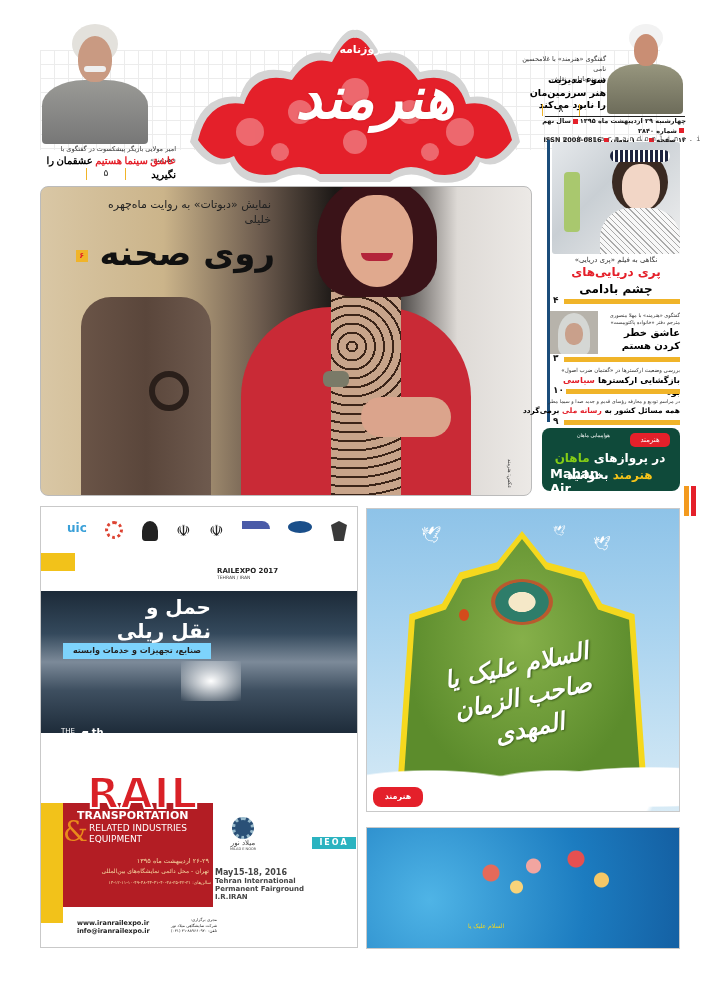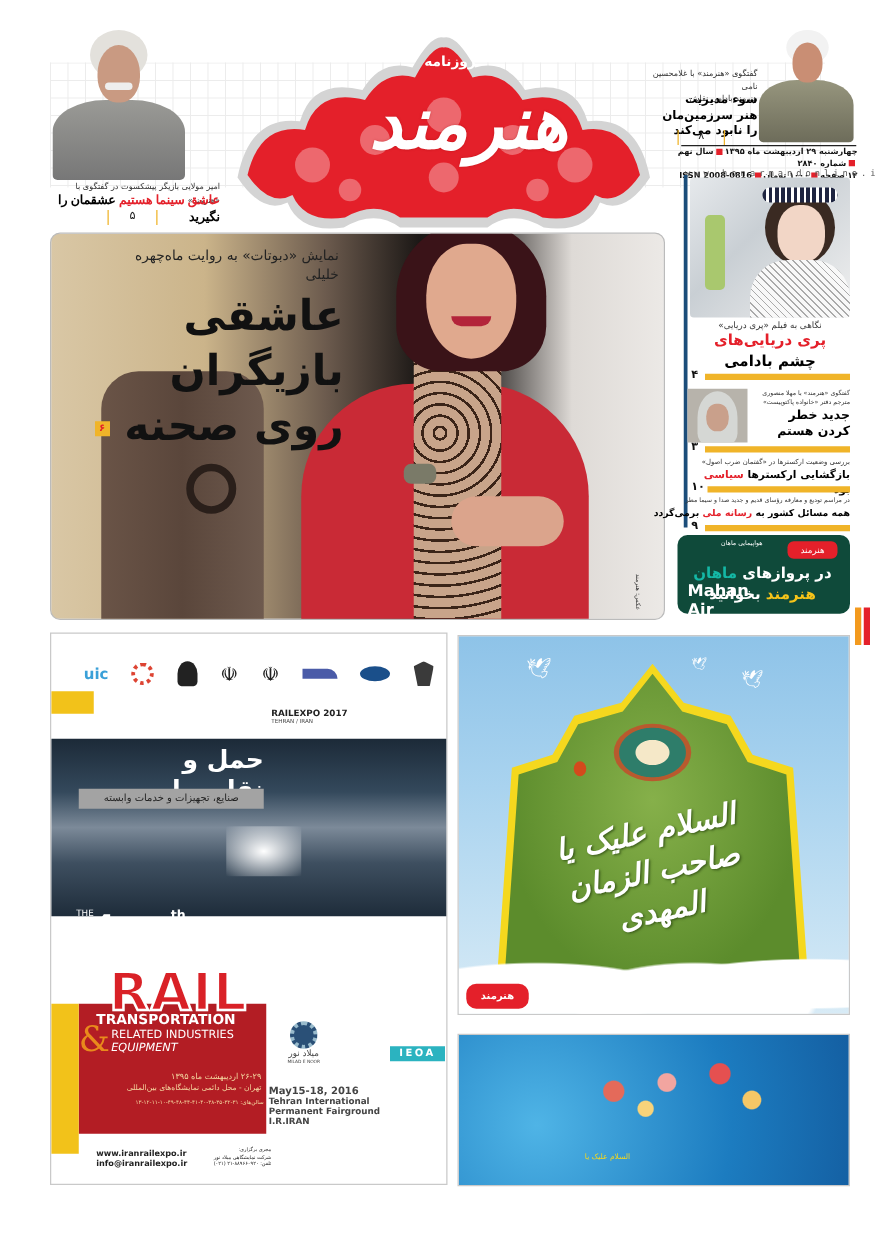--- a/index.html
+++ b/index.html
@@ -154,21 +154,20 @@
   <div class="abs" style="left:276px;top:-10px;width:120px;height:120px;background:#3a1318;border-radius:50% 50% 30% 30%;"></div>
   <div class="abs" style="left:300px;top:8px;width:72px;height:92px;background:#e0a98e;border-radius:45% 45% 50% 50%;"></div>
   <div class="abs" style="left:320px;top:66px;width:32px;height:8px;background:#b3243a;border-radius:0 0 16px 16px;"></div>
   <div class="abs" style="left:320px;top:210px;width:90px;height:40px;background:#dba48c;border-radius:20px;"></div>
   <div class="abs" style="left:282px;top:184px;width:26px;height:16px;background:#7a7a68;border-radius:6px;"></div>
 
   <div class="abs rtl ms-kicker" style="left:50px;top:10px;width:180px;">
     <div>نمایش «دبوتات» به روایت ماه‌چهره خلیلی</div>
   </div>
   <div class="abs rtl ms-headline" style="left:4px;top:44px;width:230px;">
-    <div>عاشقی بازیگران</div>
     <div><span>روی صحنه</span> <span class="ms-pageref">۶</span></div>
   </div>
   <div class="abs" style="left:466px;top:272px;font-size:5px;color:#333;writing-mode:vertical-rl;">عکس: هنرمند</div>
 </div>
 
 <div class="abs rcol-rule"></div>
 
 <div class="abs" style="left:552px;top:142px;width:128px;height:112px;background:linear-gradient(135deg,#e6e9ec,#c9cfd4 40%,#f0f0f0);border-radius:3px;overflow:hidden;">
   <div class="abs" style="left:60px;top:10px;width:56px;height:60px;background:#3a2a22;border-radius:50%;"></div>
   <div class="abs" style="left:58px;top:8px;width:60px;height:12px;background:repeating-linear-gradient(90deg,#1e2440 0 3px,#fff 3px 5px);border-radius:10px;"></div>
@@ -184,21 +183,21 @@
 <div class="abs yellow-rule" style="left:564px;top:299px;width:116px;"></div>
 <div class="abs ref-num" style="left:553px;top:295px;">۴</div>
 
 <div class="abs" style="left:550px;top:311px;width:48px;height:43px;background:#b7b3ab;overflow:hidden;">
   <div class="abs" style="left:8px;top:2px;width:32px;height:42px;background:#d5d7d4;border-radius:50% 50% 20% 20%;"></div>
   <div class="abs" style="left:15px;top:12px;width:18px;height:22px;background:#c9a08b;border-radius:45%;"></div>
 </div>
 <div class="abs rtl" style="left:600px;top:312px;width:80px;">
   <div style="font-size:5px;color:#333;line-height:7px;">گفتگوی «هنرمند» با مهلا منصوری</div>
   <div style="font-size:5px;color:#333;line-height:7px;">مترجم دفتر «خانواده پاکتوپیست»</div>
-  <div style="font-size:10px;font-weight:bold;line-height:13px;">جدید خطر</div>
+  <div style="font-size:10px;font-weight:bold;line-height:13px;">عاشق خطر</div>
   <div style="font-size:10px;font-weight:bold;line-height:13px;">کردن هستم</div>
 </div>
 <div class="abs yellow-rule" style="left:564px;top:357px;width:116px;"></div>
 <div class="abs ref-num" style="left:553px;top:353px;">۳</div>
 
 <div class="abs rtl" style="left:552px;top:366px;width:128px;">
   <div style="font-size:5.5px;color:#333;line-height:8px;">بررسی وضعیت ارکسترها در «گفتمان ضرب اصول»</div>
   <div style="font-size:8.5px;font-weight:bold;line-height:12px;">
     <span>بازگشایی ارکسترها</span>
     <span class="red">سیاسی</span>
@@ -219,63 +218,63 @@
 <div class="abs yellow-rule" style="left:564px;top:420px;width:116px;"></div>
 <div class="abs ref-num" style="left:553px;top:416px;">۹</div>
 
 <div class="abs mahan-box">
   <div class="abs" style="left:8px;top:4px;width:60px;height:18px;color:#fff;">
     <div style="font-size:5px;text-align:right;">هواپیمایی ماهان</div>
     <div style="font-size:13px;font-weight:bold;margin-top:28px;">Mahan Air</div>
   </div>
   <div class="abs" style="left:88px;top:5px;width:40px;height:14px;background:#e4202a;color:#fff;font-size:7px;text-align:center;line-height:14px;border-radius:5px;">هنرمند</div>
   <div class="abs rtl" style="left:4px;top:22px;width:128px;text-align:center;font-weight:bold;font-size:12px;line-height:17px;">
-    <div><span style="color:#fff;">در پروازهای</span> <span style="color:#14b8a6;">ماهان</span></div>
+    <div><span style="color:#fff;">در پروازهای</span> <span style="color:#84cc16;">ماهان</span></div>
     <div><span style="color:#f6c419;">هنرمند</span> <span style="color:#fff;">بخوانید</span></div>
   </div>
 </div>
 
 <div class="abs" style="left:684px;top:486px;width:5px;height:30px;background:#f39a1e;"></div>
 <div class="abs" style="left:691px;top:486px;width:5px;height:30px;background:#e4202a;"></div>
 
 <div class="abs ad-frame" style="left:40px;top:506px;width:318px;height:442px;overflow:hidden;">
 
-  <div class="abs" style="left:26px;top:14px;width:280px;height:36px;display:flex;justify-content:space-between;align-items:center;">
+  <div class="abs" style="left:26px;top:14px;width:280px;height:36px;display:flex;justify-content:space-between;align-items:flex-start;">
     <span style="color:#3aa0d8;font-weight:bold;font-size:12px;">uic</span>
     <span style="width:18px;height:18px;border-radius:50%;border:3px dotted #d43;display:inline-block;"></span>
     <span style="width:16px;height:20px;background:#222;border-radius:50% 50% 20% 20%;display:inline-block;"></span>
     <span style="font-size:16px;color:#222;">☫</span>
     <span style="font-size:16px;color:#222;">☫</span>
     <span style="width:28px;height:8px;background:#4a5ba8;border-radius:0 8px 0 0;display:inline-block;"></span>
     <span style="width:24px;height:12px;background:#1a4f8a;border-radius:50%;display:inline-block;"></span>
     <span style="width:16px;height:20px;background:#3a3a3a;clip-path:polygon(50% 0,100% 20%,80% 100%,20% 100%,0 20%);display:inline-block;"></span>
   </div>
   <div class="abs" style="left:0;top:46px;width:34px;height:18px;background:#f2c21a;"></div>
   <div class="abs" style="left:176px;top:60px;">
     <div style="font-size:7px;font-weight:bold;color:#222;">RAILEXPO 2017</div>
     <div style="font-size:4.5px;color:#444;">TEHRAN / IRAN</div>
   </div>
   <div class="abs rail-dark" style="left:0;top:84px;width:318px;height:142px;">
     <div class="abs" style="left:140px;top:70px;width:60px;height:40px;background:radial-gradient(#fff,rgba(255,255,255,0));"></div>
   </div>
   <div class="abs rtl" style="left:60px;top:88px;width:110px;font-size:20px;font-weight:900;color:#fff;">حمل و نقل ریلی</div>
-  <div class="abs" style="left:22px;top:124px;width:148px;height:16px;background:#a3a3a3;color:#222;font-size:8px;font-weight:normal;text-align:center;line-height:16px;direction:rtl;">صنایع، تجهیزات و خدمات وابسته</div>
+  <div class="abs" style="left:22px;top:136px;width:148px;height:16px;background:#7dd3fc;color:#222;font-size:8px;font-weight:bold;text-align:center;line-height:16px;direction:rtl;">صنایع، تجهیزات و خدمات وابسته</div>
 
   <div class="abs" style="left:20px;top:220px;width:180px;color:#fff;">
-    <span style="font-size:7px;vertical-align:top;">THE</span><span style="font-size:24px;font-weight:900;">4</span><span style="font-size:10px;font-weight:bold;vertical-align:top;margin-left:45px;">th</span>
+    <span style="font-size:7px;vertical-align:top;">THE</span><span style="font-size:24px;font-weight:900;">4</span><span style="font-size:10px;font-weight:bold;vertical-align:top;">th</span>
   </div>
   <div class="abs" style="left:58px;top:241px;font-size:10px;color:#fff;">INTERNATIONAL</div>
   <div class="abs" style="left:50px;top:257px;font-size:6px;color:#fff;letter-spacing:3px;font-style:italic;">EXHIBITION OF</div>
   <div class="abs" style="left:22px;top:296px;width:150px;height:104px;background:#b31d24;"></div>
   <div class="abs" style="left:0;top:296px;width:22px;height:120px;background:#f2c21a;"></div>
   <div class="abs" style="left:46px;top:262px;font-size:42px;font-weight:900;color:#d92127;letter-spacing:1px;-webkit-text-stroke:2px #fff;">RAIL</div>
   <div class="abs" style="left:36px;top:302px;font-size:11px;font-weight:900;color:#fff;">TRANSPORTATION</div>
   <div class="abs" style="left:22px;top:308px;font-size:28px;font-family:'DejaVu Serif',serif;color:#e98a1c;">&amp;</div>
   <div class="abs" style="left:48px;top:316px;font-size:9px;color:#fff;">RELATED INDUSTRIES</div>
-  <div class="abs" style="left:48px;top:327px;font-size:9px;color:#fff;font-style:italic;">EQUIPMENT</div>
+  <div class="abs" style="left:48px;top:327px;font-size:9px;color:#fff;">EQUIPMENT</div>
   <div class="abs rtl" style="left:40px;top:350px;width:128px;font-size:6.5px;color:#f5d8a0;">۲۶-۲۹ اردیبهشت ماه ۱۳۹۵</div>
   <div class="abs rtl" style="left:40px;top:360px;width:128px;font-size:6px;color:#f5d8a0;">تهران - محل دائمی نمایشگاه‌های بین‌المللی</div>
   <div class="abs rtl" style="left:24px;top:373px;width:146px;font-size:4.5px;color:#f5d8a0;white-space:nowrap;overflow:hidden;">سالن‌های: ۳۱-۳۲-۳۵-۳۸-۴۰-۴۱-۴۴-۴۸-۴۹-۱۰-۱۱-۱۲-۱۳</div>
 
   <div class="abs" style="left:182px;top:310px;width:40px;text-align:center;">
     <div style="width:22px;height:22px;margin:0 auto;background:#2a5077;border-radius:50%;border:3px dotted #9bc;"></div>
     <div style="font-size:7px;color:#444;">میلاد نور</div>
     <div style="font-size:3.5px;color:#444;">MILAD E NOOR</div>
   </div>
   <div class="abs" style="left:228px;top:330px;width:44px;height:12px;background:#2bb3c0;color:#fff;font-size:8px;font-weight:bold;text-align:center;letter-spacing:2px;line-height:12px;margin-left:43px;">IEOA</div>

